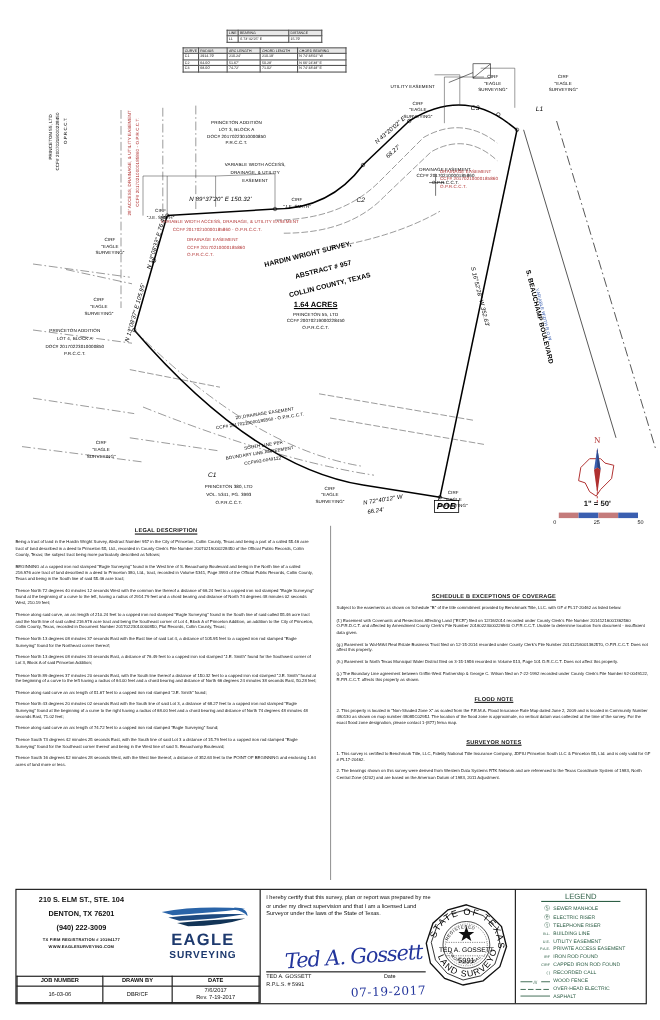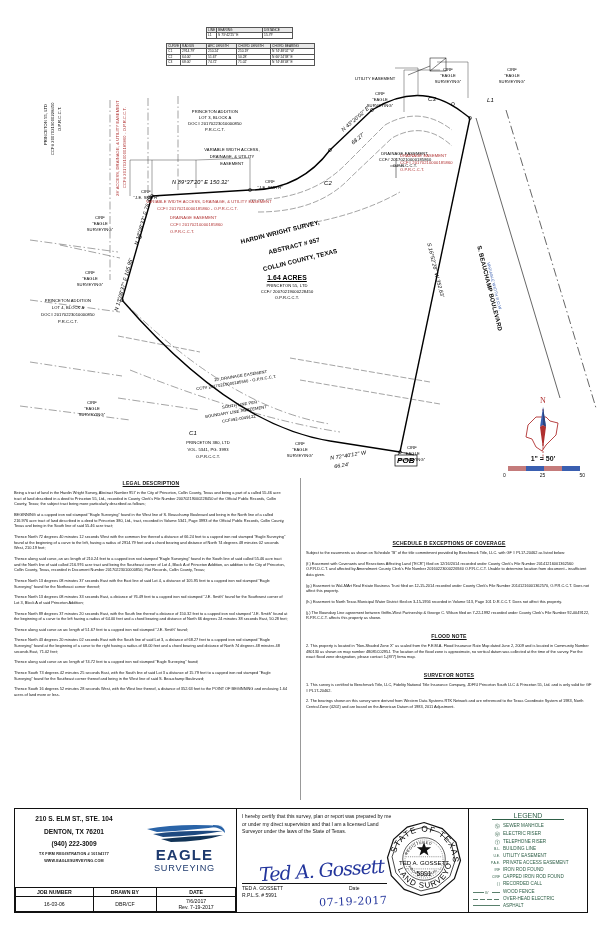--- a/index.html
+++ b/index.html
@@ -111,21 +111,21 @@
     width: 118px;
     padding: 4px 2px 0 2px;
     text-align: center;
     font-size: 6.6px;
     line-height: 1.9;
     font-weight: bold;
   }
   #addr-box .small { font-size: 3.7px; font-weight: bold; letter-spacing: .2px; }
   #logo-box { flex: 1; display: flex; flex-direction: column; align-items: center; justify-content: center; padding-bottom: 2px;}
   #logo-wordmark { font-size: 15px; font-weight: bold; color: #1e3a6e; letter-spacing: 1.2px; line-height: 1; }
-  #logo-sub { font-size: 9.2px; font-weight: normal; color: #1e3a6e; letter-spacing: .8px; margin-top: 1px;}
+  #logo-sub { font-size: 9.2px; font-weight: bold; color: #1e3a6e; letter-spacing: .8px; margin-top: 1px;}
   #jobtable { width: 100%; border-collapse: collapse; font-size: 5.2px; }
   #jobtable td, #jobtable th {
     border: 1px solid #111; text-align: center; font-weight: normal; padding: 1px 0;
   }
   #jobtable th { font-weight: bold; font-size: 5.2px; }
   #jobtable td { font-size: 5.2px; height: 14px;}
 
   #tb-mid {
     width: 232px;
     border-right: 1px solid #111;

